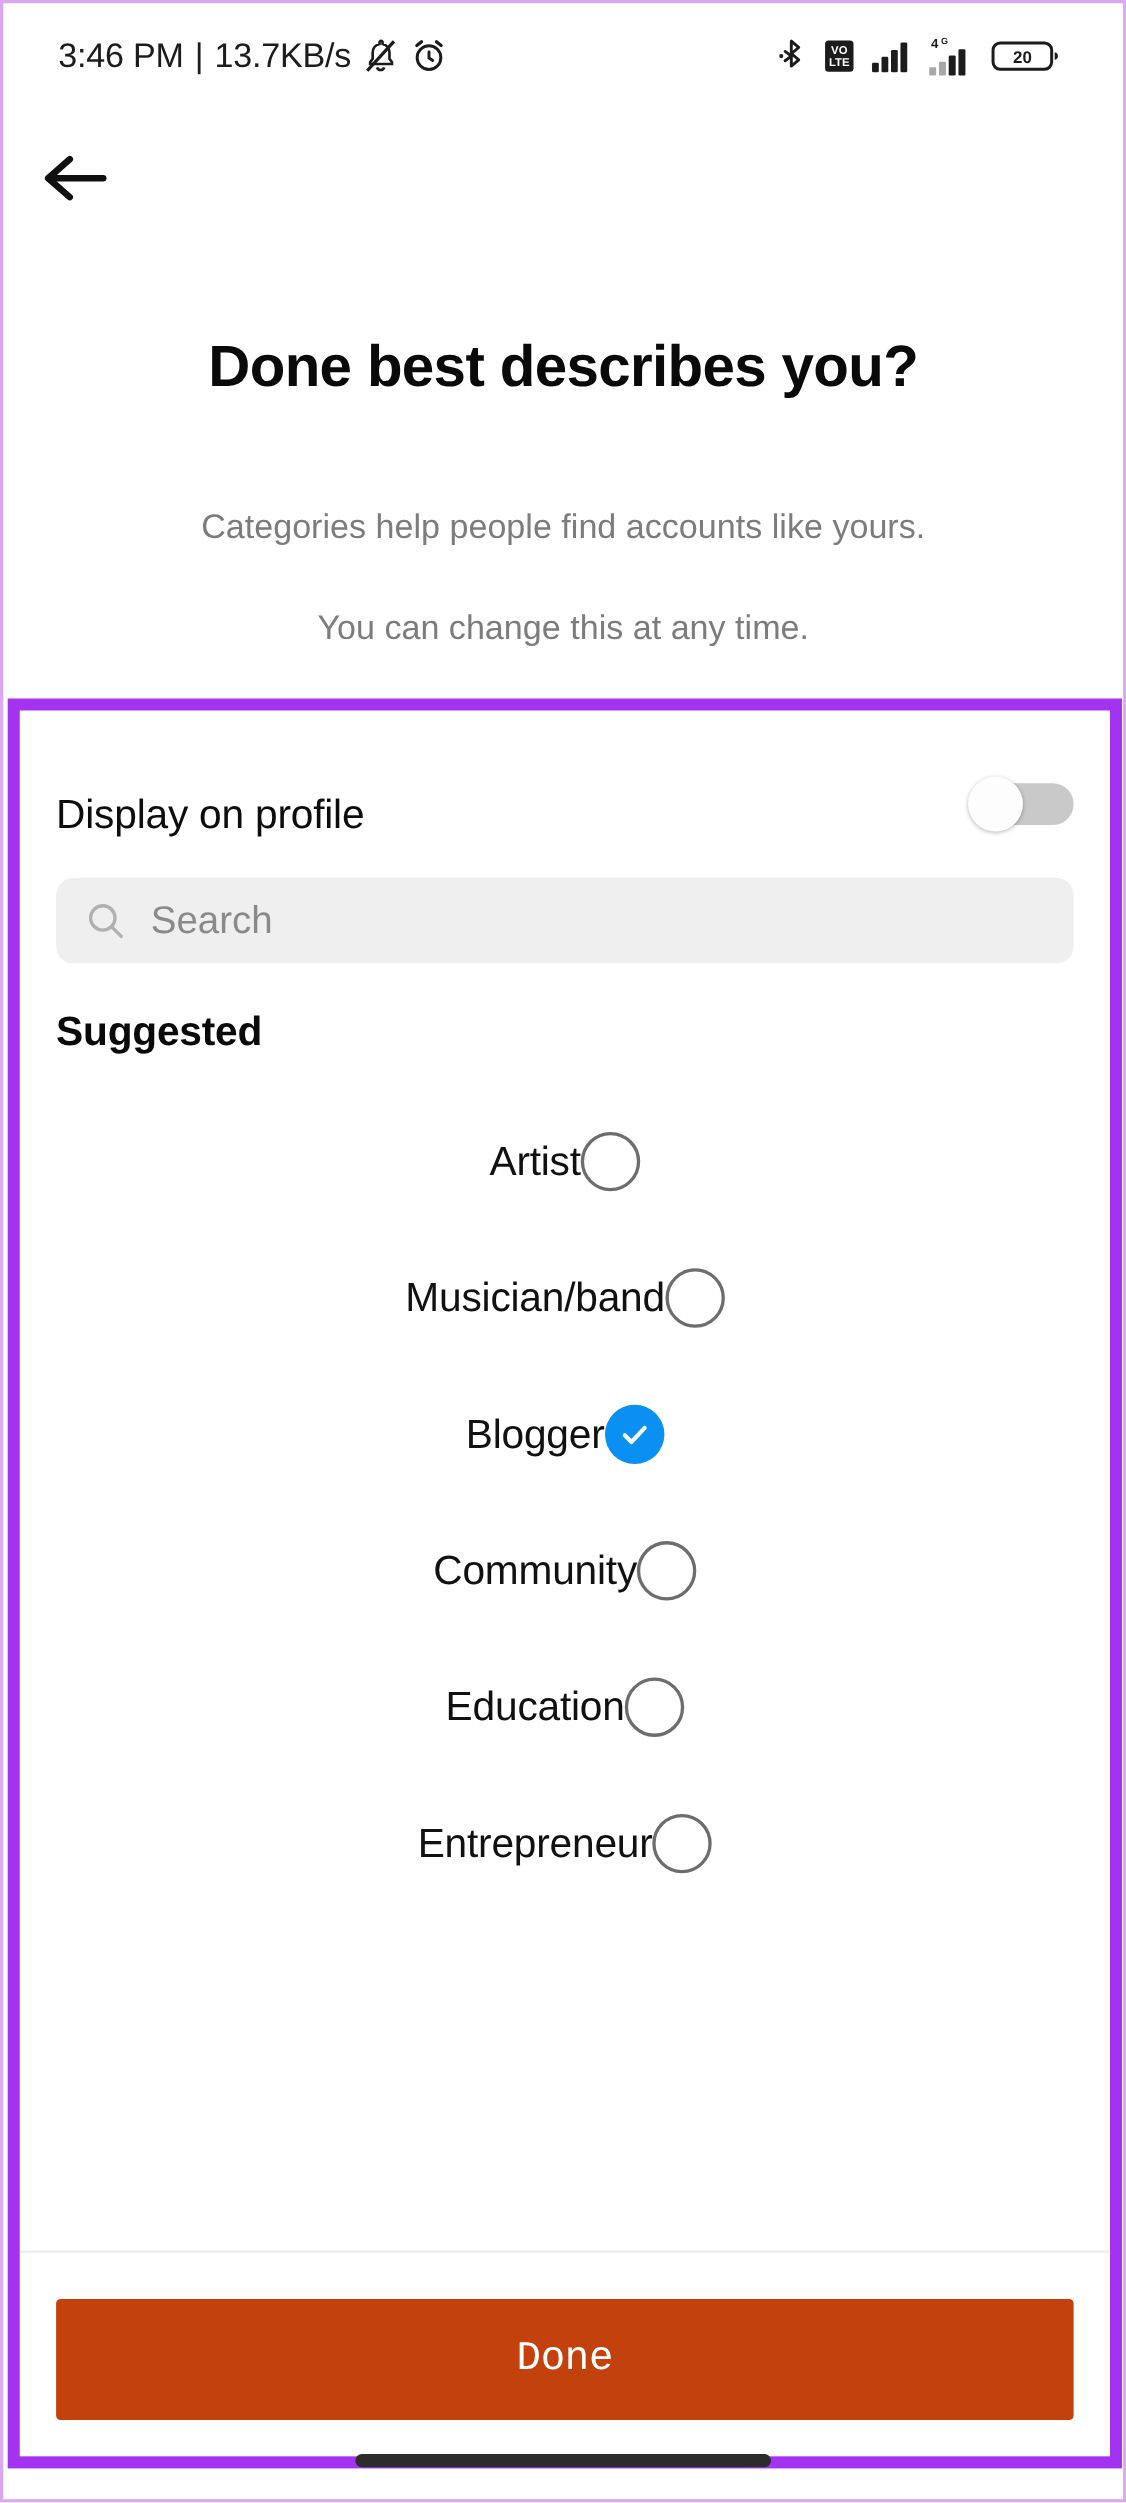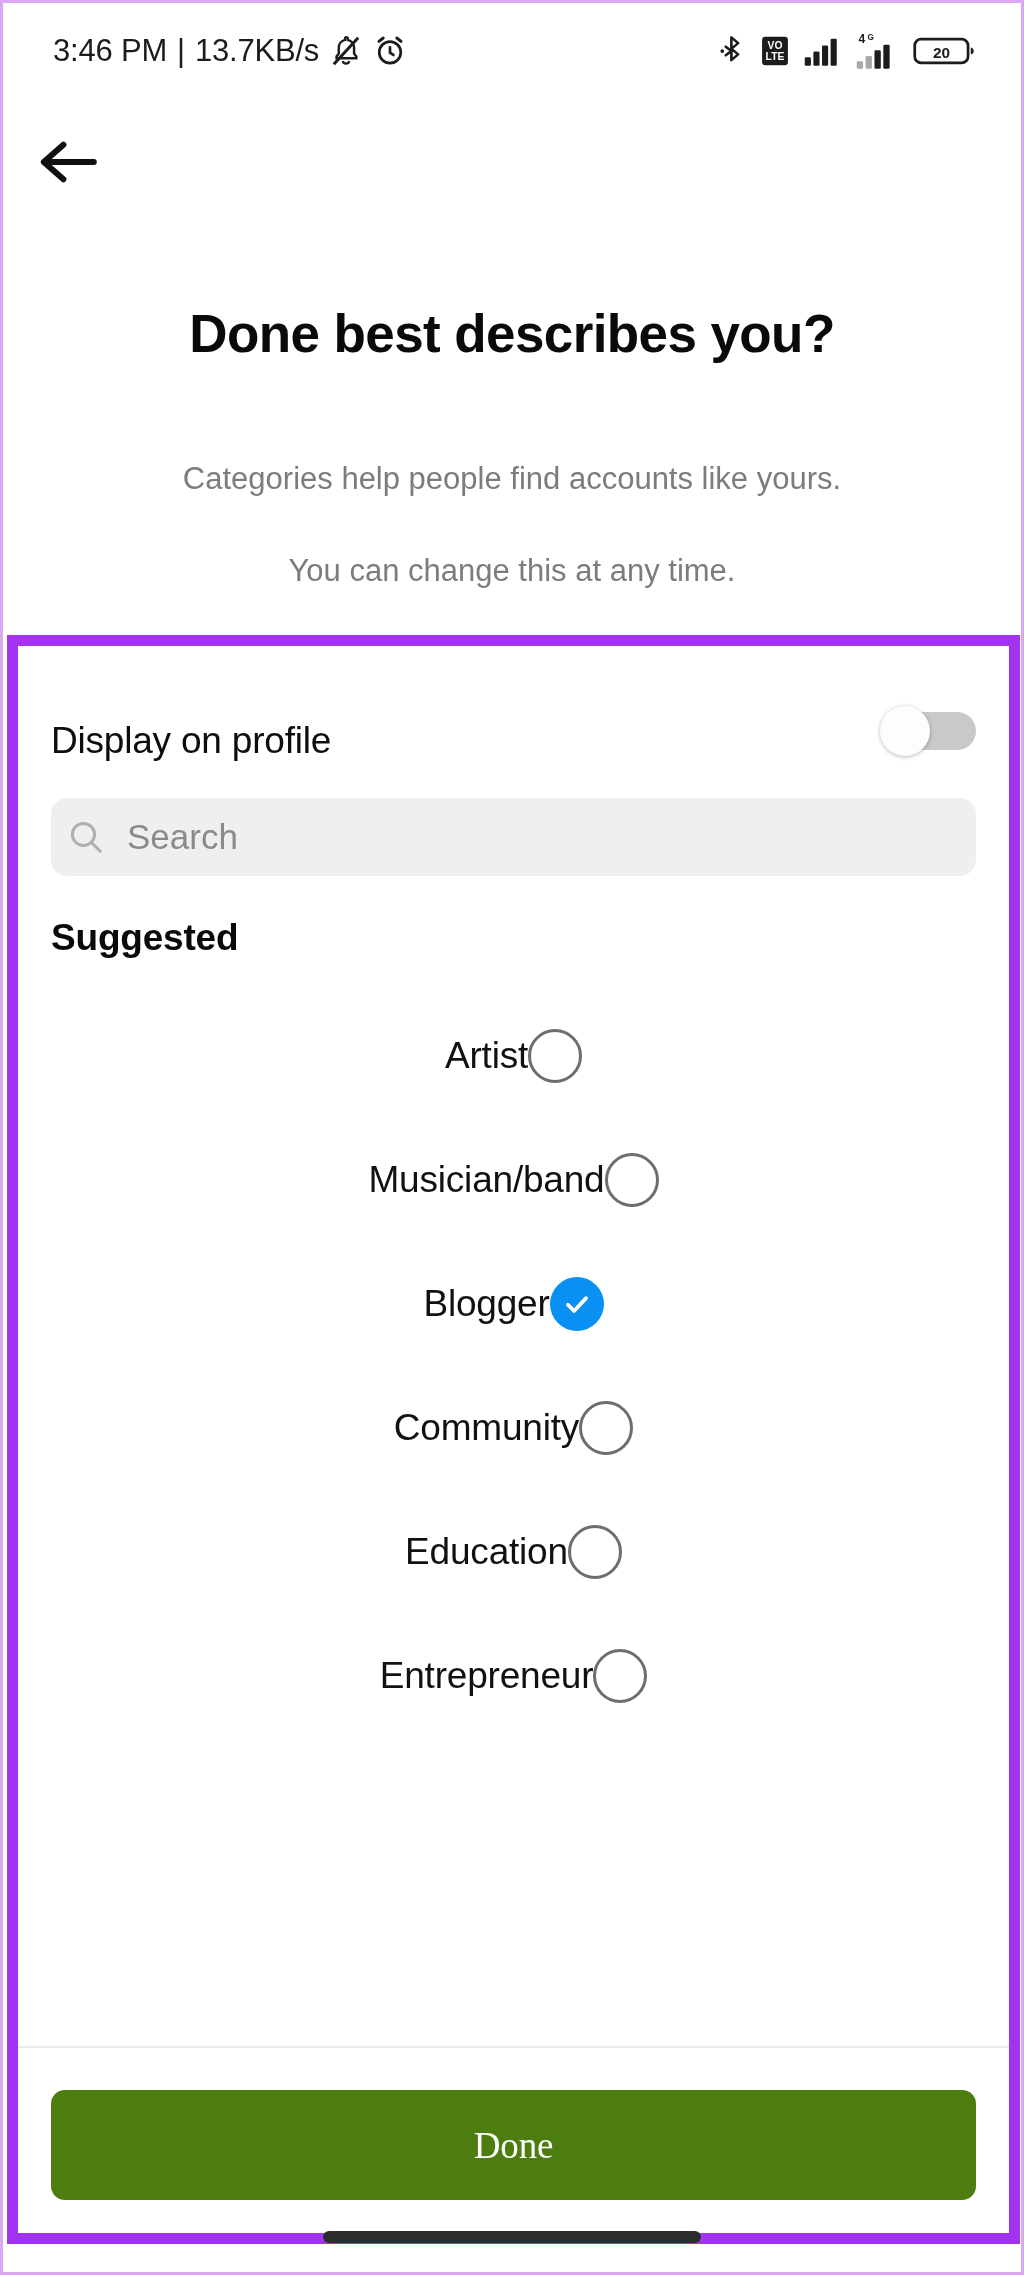--- a/index.html
+++ b/index.html
@@ -23,21 +23,21 @@
   }
 
   
   #status-bar {
     position: absolute;
     top: 0; left: 0; right: 0;
     height: 96px;
     display: flex;
     align-items: center;
     justify-content: space-between;
-    padding: 0 46px 0 50px;
+    padding: 0 58px 0 50px;
   }
   #status-left {
     display: flex;
     align-items: center;
     gap: 10px;
     color: #1c1c1c;
     font-size: 31px;
     font-weight: 500;
     letter-spacing: -0.2px;
     white-space: nowrap;
@@ -149,21 +149,21 @@
   #search-bar {
     position: absolute;
     top: 152px;
     left: 33px;
     right: 33px;
     height: 78px;
     background: #efefef;
     border-radius: 16px;
     display: flex;
     align-items: center;
-    padding-left: 16px;
+    padding-left: 26px;
     gap: 22px;
   }
   #search-placeholder {
     font-size: 35px;
     color: #8a8a8a;
     font-weight: 400;
   }
 
   
   #suggested-header {
@@ -221,29 +221,29 @@
     background: #ececec;
   }
 
   
   #done-btn {
     position: absolute;
     left: 33px;
     right: 33px;
     top: 1444px;
     height: 110px;
-    background: #4d7c0f;
-    border-radius: 14px;
+    background: #c2410c;
+    border-radius: 4px;
     border: none;
     display: flex;
     align-items: center;
     justify-content: center;
     color: #ffffff;
     font-size: 37px;
-    font-family: Liberation Serif, serif;
+    font-family: Liberation Mono, monospace;
     font-weight: 400;
     letter-spacing: -0.2px;
     cursor: pointer;
   }
 
   
   #home-indicator {
     position: absolute;
     bottom: 29px;
     left: 50%;

